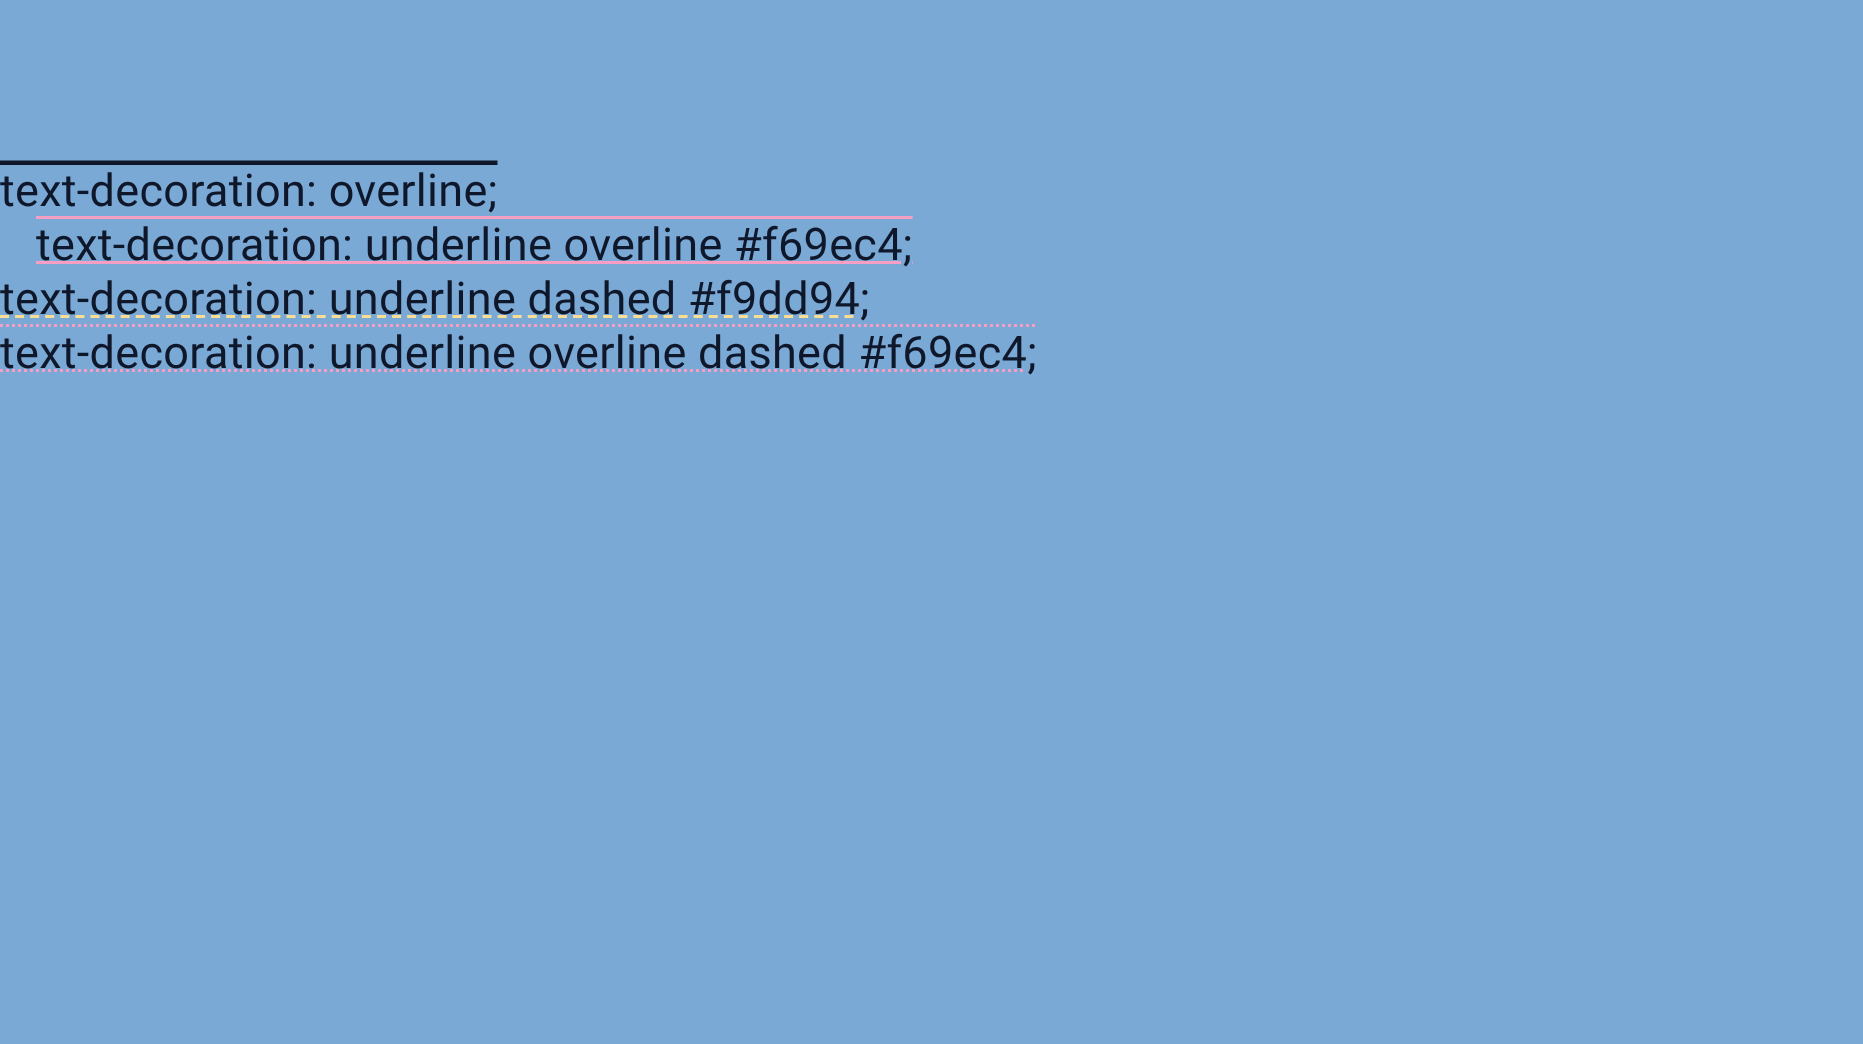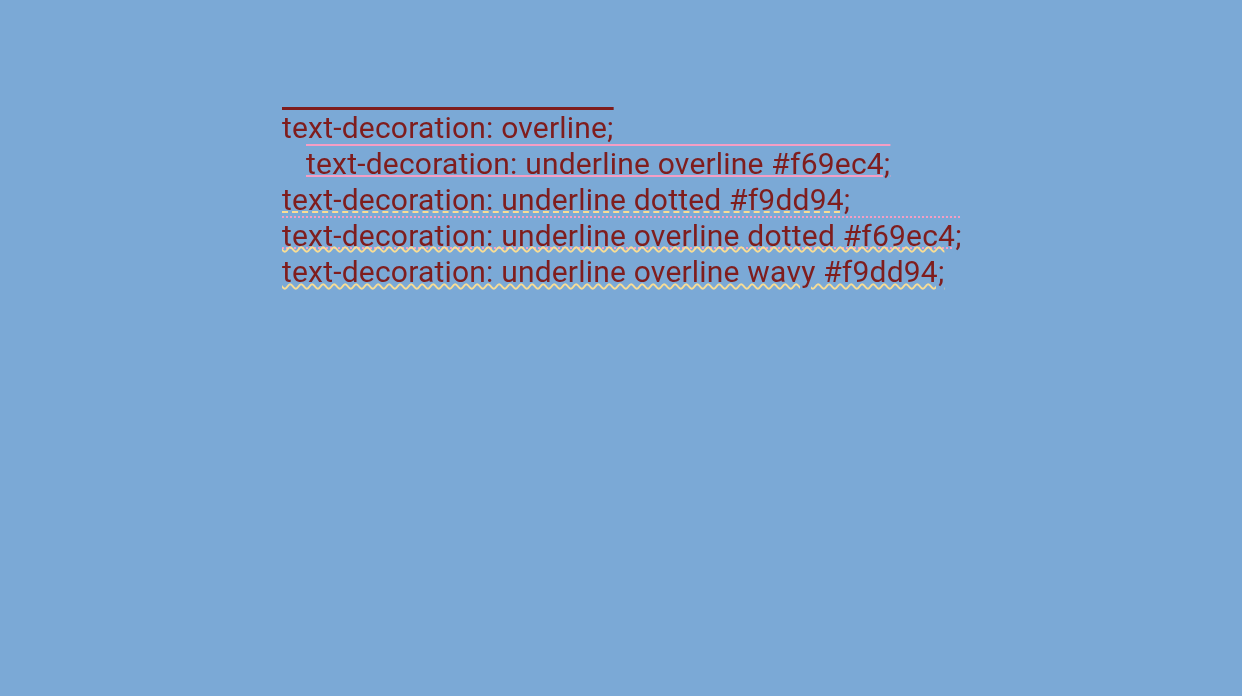--- a/index.html
+++ b/index.html
@@ -9,24 +9,23 @@
     height: 696px;
     background: #7ba9d6;
     font-family: "Segoe UI", "Roboto", "Helvetica Neue", Arial, sans-serif;
     overflow: hidden;
   }
   .stage {
     position: relative;
     width: 1242px;
     height: 524px;
     background: #7ba9d6;
-    color: #7f1d1d;
+    color: #0f172a;
     box-sizing: border-box;
     padding-top: 110px;
-    padding-left: 282px;
   }
   .line {
     font-size: 30px;
     line-height: 1.2;
     margin-bottom: 50px;
     text-decoration-thickness: 2px;
     letter-spacing: 0.2px;
   }
   .l1 { text-decoration: overline; }
   .l2 { text-decoration: underline #f9dd94; text-decoration-thickness: 2px; }
@@ -34,16 +33,15 @@
   .l4 { text-decoration: underline dashed #f9dd94; text-decoration-thickness: 2px; }
   .l5 { text-decoration: underline overline dotted #f69ec4; text-decoration-thickness: 2px; }
   .l6 { text-decoration: underline overline wavy #f9dd94; text-decoration-thickness: 2px; }
 </style>
 </head>
 <body>
 
 <div class="stage">
   <div><span class="line l1">text-decoration: overline;</span></div>
   <div><span class="line l3">text-decoration: underline overline #f69ec4;</span></div>
-  <div><span class="line l4">text-decoration: underline dotted #f9dd94;</span></div>
-  <div><span class="line l5">text-decoration: underline overline dotted #f69ec4;</span></div>
-  <div><span class="line l6">text-decoration: underline overline wavy #f9dd94;</span></div>
+  <div><span class="line l4">text-decoration: underline dashed #f9dd94;</span></div>
+  <div><span class="line l5">text-decoration: underline overline dashed #f69ec4;</span></div>
 </div>
 
 </body></html>

